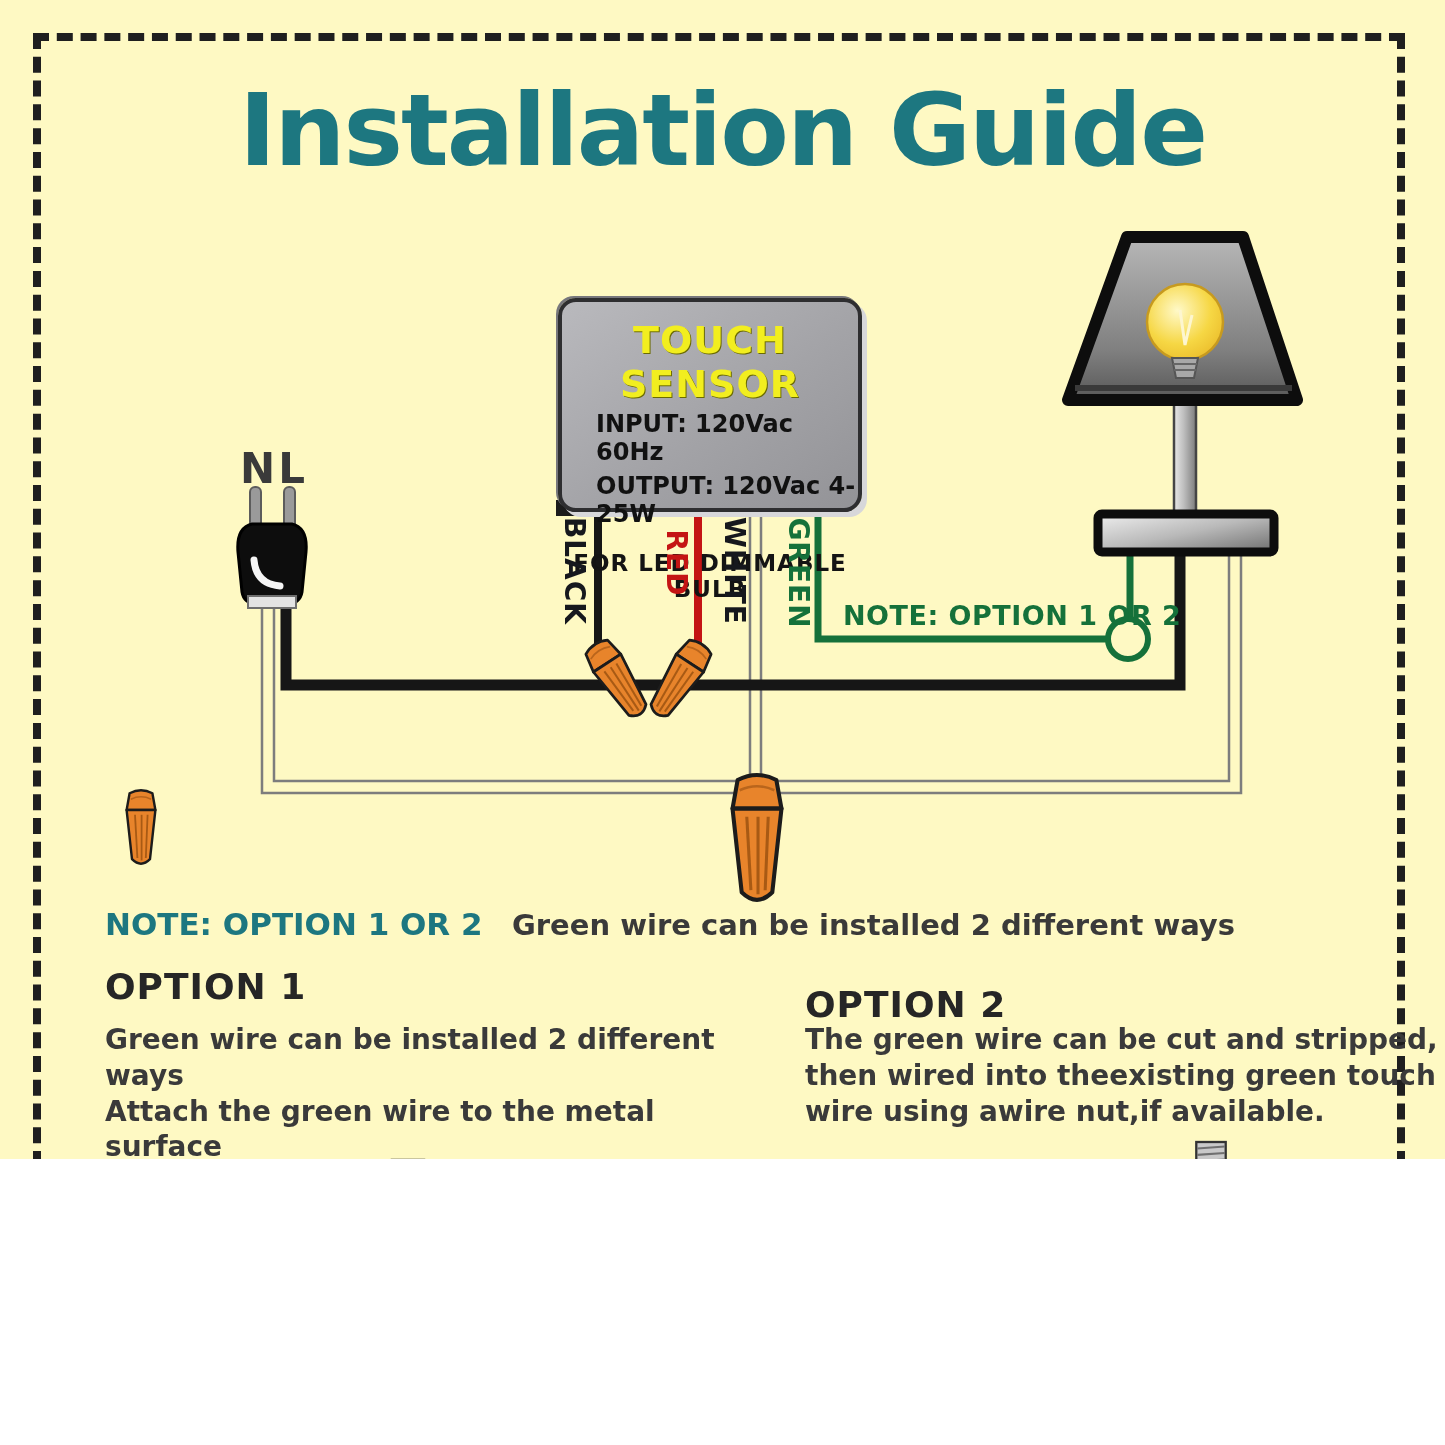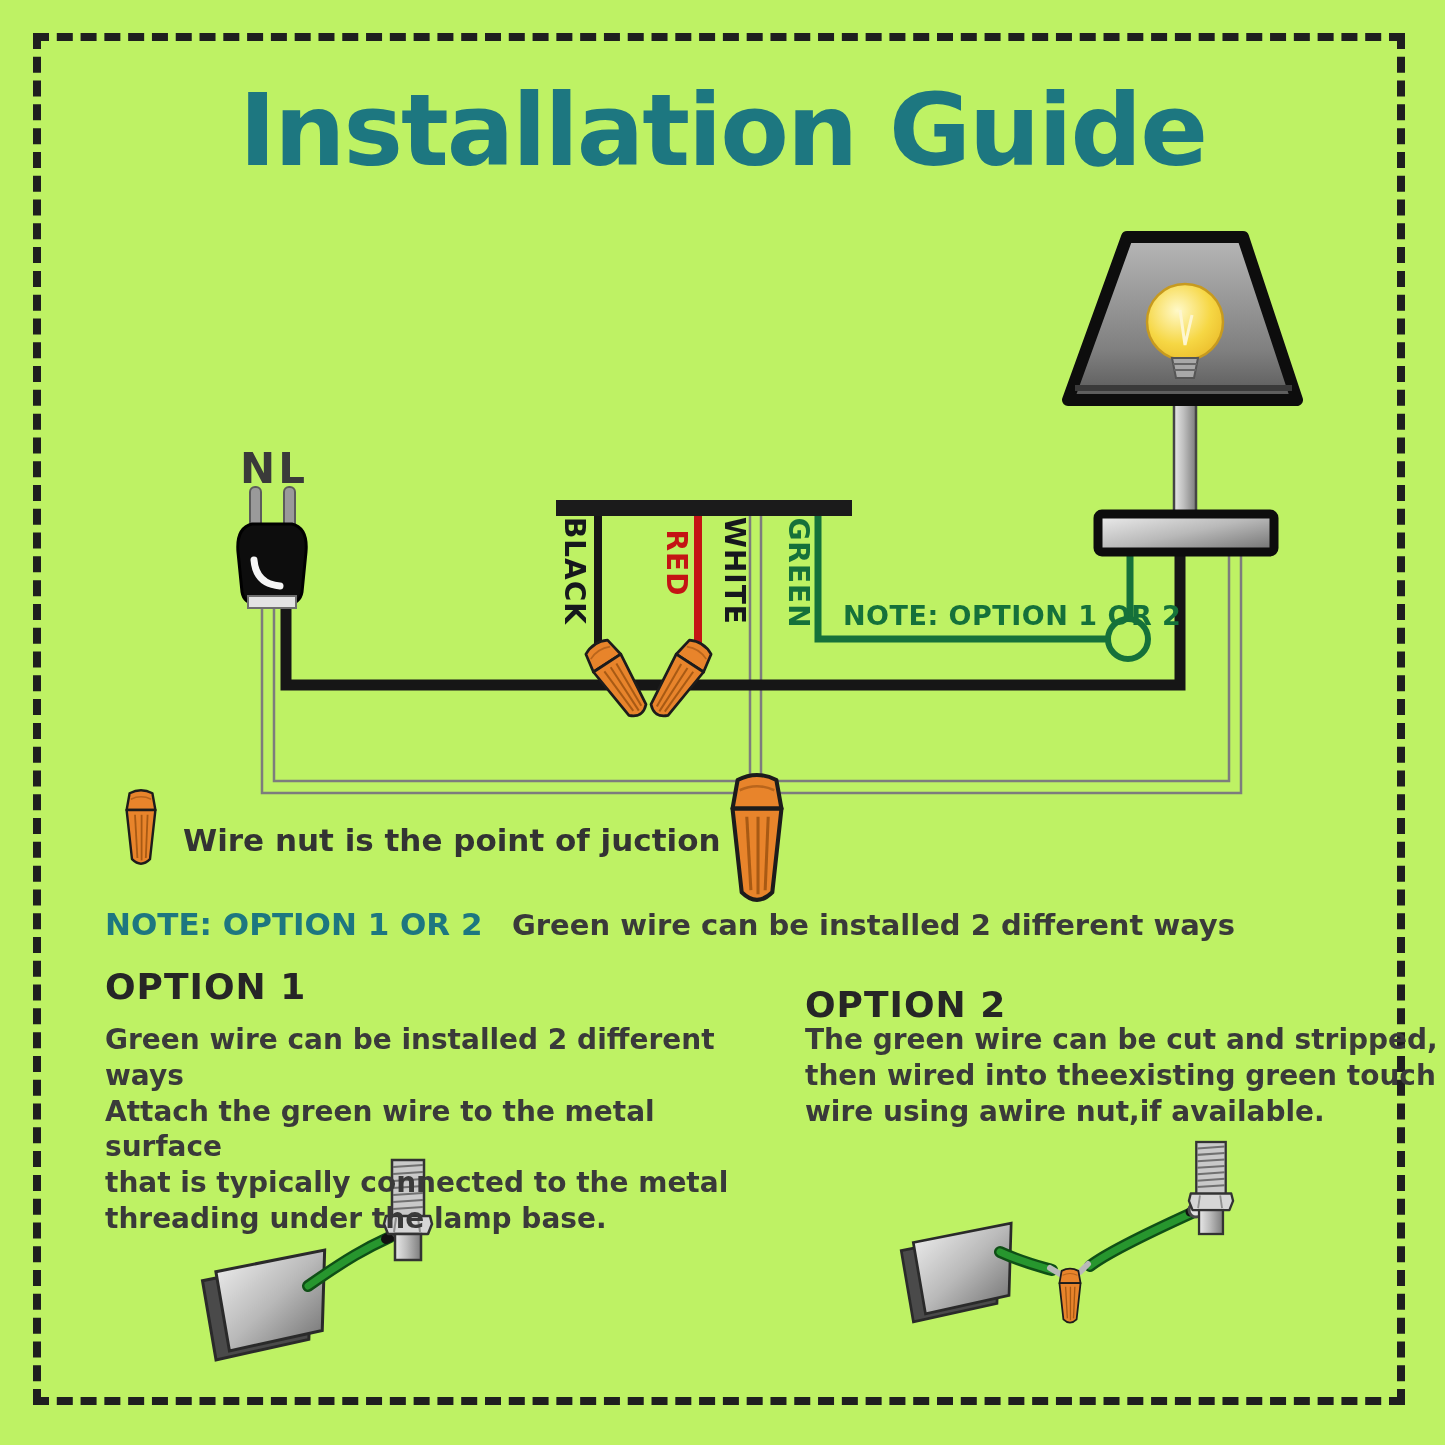--- a/index.html
+++ b/index.html
@@ -1,16 +1,16 @@
 <!DOCTYPE html>
 <html><head>
 <meta charset="utf-8">
 <style>
   html,body{margin:0;padding:0;background:#fff;}
-  .page{position:relative;width:1445px;height:1445px;background:#bef264;overflow:hidden;
+  .page{position:relative;width:1445px;height:1159px;background:#fef9c3;overflow:hidden;
         font-family:"DejaVu Sans", sans-serif;}
   .dashed-frame{position:absolute;left:33px;top:33px;width:1372px;height:1372px;
         border:8px dashed #1f1f1f;box-sizing:border-box;}
   .title{position:absolute;left:0;top:72px;width:1445px;text-align:center;
         font-size:100px;font-weight:bold;letter-spacing:-2px;color:#1d7780;}
   svg.scene{position:absolute;left:0;top:0;pointer-events:none;}
   
   .sensor-box{position:absolute;left:558px;top:298px;width:304px;height:214px;
       background:linear-gradient(145deg,#b9b9bd 0%,#a3a3a7 55%,#939397 100%);
       border:4px solid #2e2e30;border-radius:18px;box-sizing:border-box;
@@ -177,29 +177,34 @@
       <line x1="1190" y1="1212" x2="1200" y2="1207" stroke="#111" stroke-width="9" stroke-linecap="round"></line>
       <circle cx="1196" cy="1210" r="7" fill="#e2e2e2" stroke="#4a4a4a" stroke-width="3"></circle>
       <use href="#rod" transform="translate(1211,1142) scale(0.92)"></use>
     </g>
   </svg>
 
   <div class="title">Installation Guide</div>
 
   <div class="nl-label">NL</div>
 
+  <div class="sensor-box">
+    <div class="sensor-title">TOUCH SENSOR</div>
+    <div class="sensor-io">INPUT: 120Vac 60Hz</div>
+    <div class="sensor-io second">OUTPUT: 120Vac 4-25W</div>
+    <div class="sensor-footer">FOR LED DIMMABLE BULB</div>
+  </div>
 
   <div class="wire-label lbl-black" style="left:516px;top:556px;">BLACK</div>
   <div class="wire-label lbl-red" style="left:618px;top:548px;">RED</div>
   <div class="wire-label lbl-white" style="left:676px;top:556px;">WHITE</div>
   <div class="wire-label lbl-green" style="left:740px;top:558px;">GREEN</div>
 
   <div class="diagram-note">NOTE: OPTION 1 OR 2</div>
 
-  <div class="legend-text">Wire nut is the point of juction</div>
 
   <div class="note-label">NOTE: OPTION 1 OR 2</div>
   <div class="note-text">Green wire can be installed 2 different ways</div>
 
   <div class="opt-head opt1-head">OPTION 1</div>
   <div class="opt-head opt2-head">OPTION 2</div>
   <div class="opt-body opt1-body">Green wire can be installed 2 different ways
 Attach the green wire to the metal surface
 that is typically connected to the metal
 threading under the lamp base.</div>

